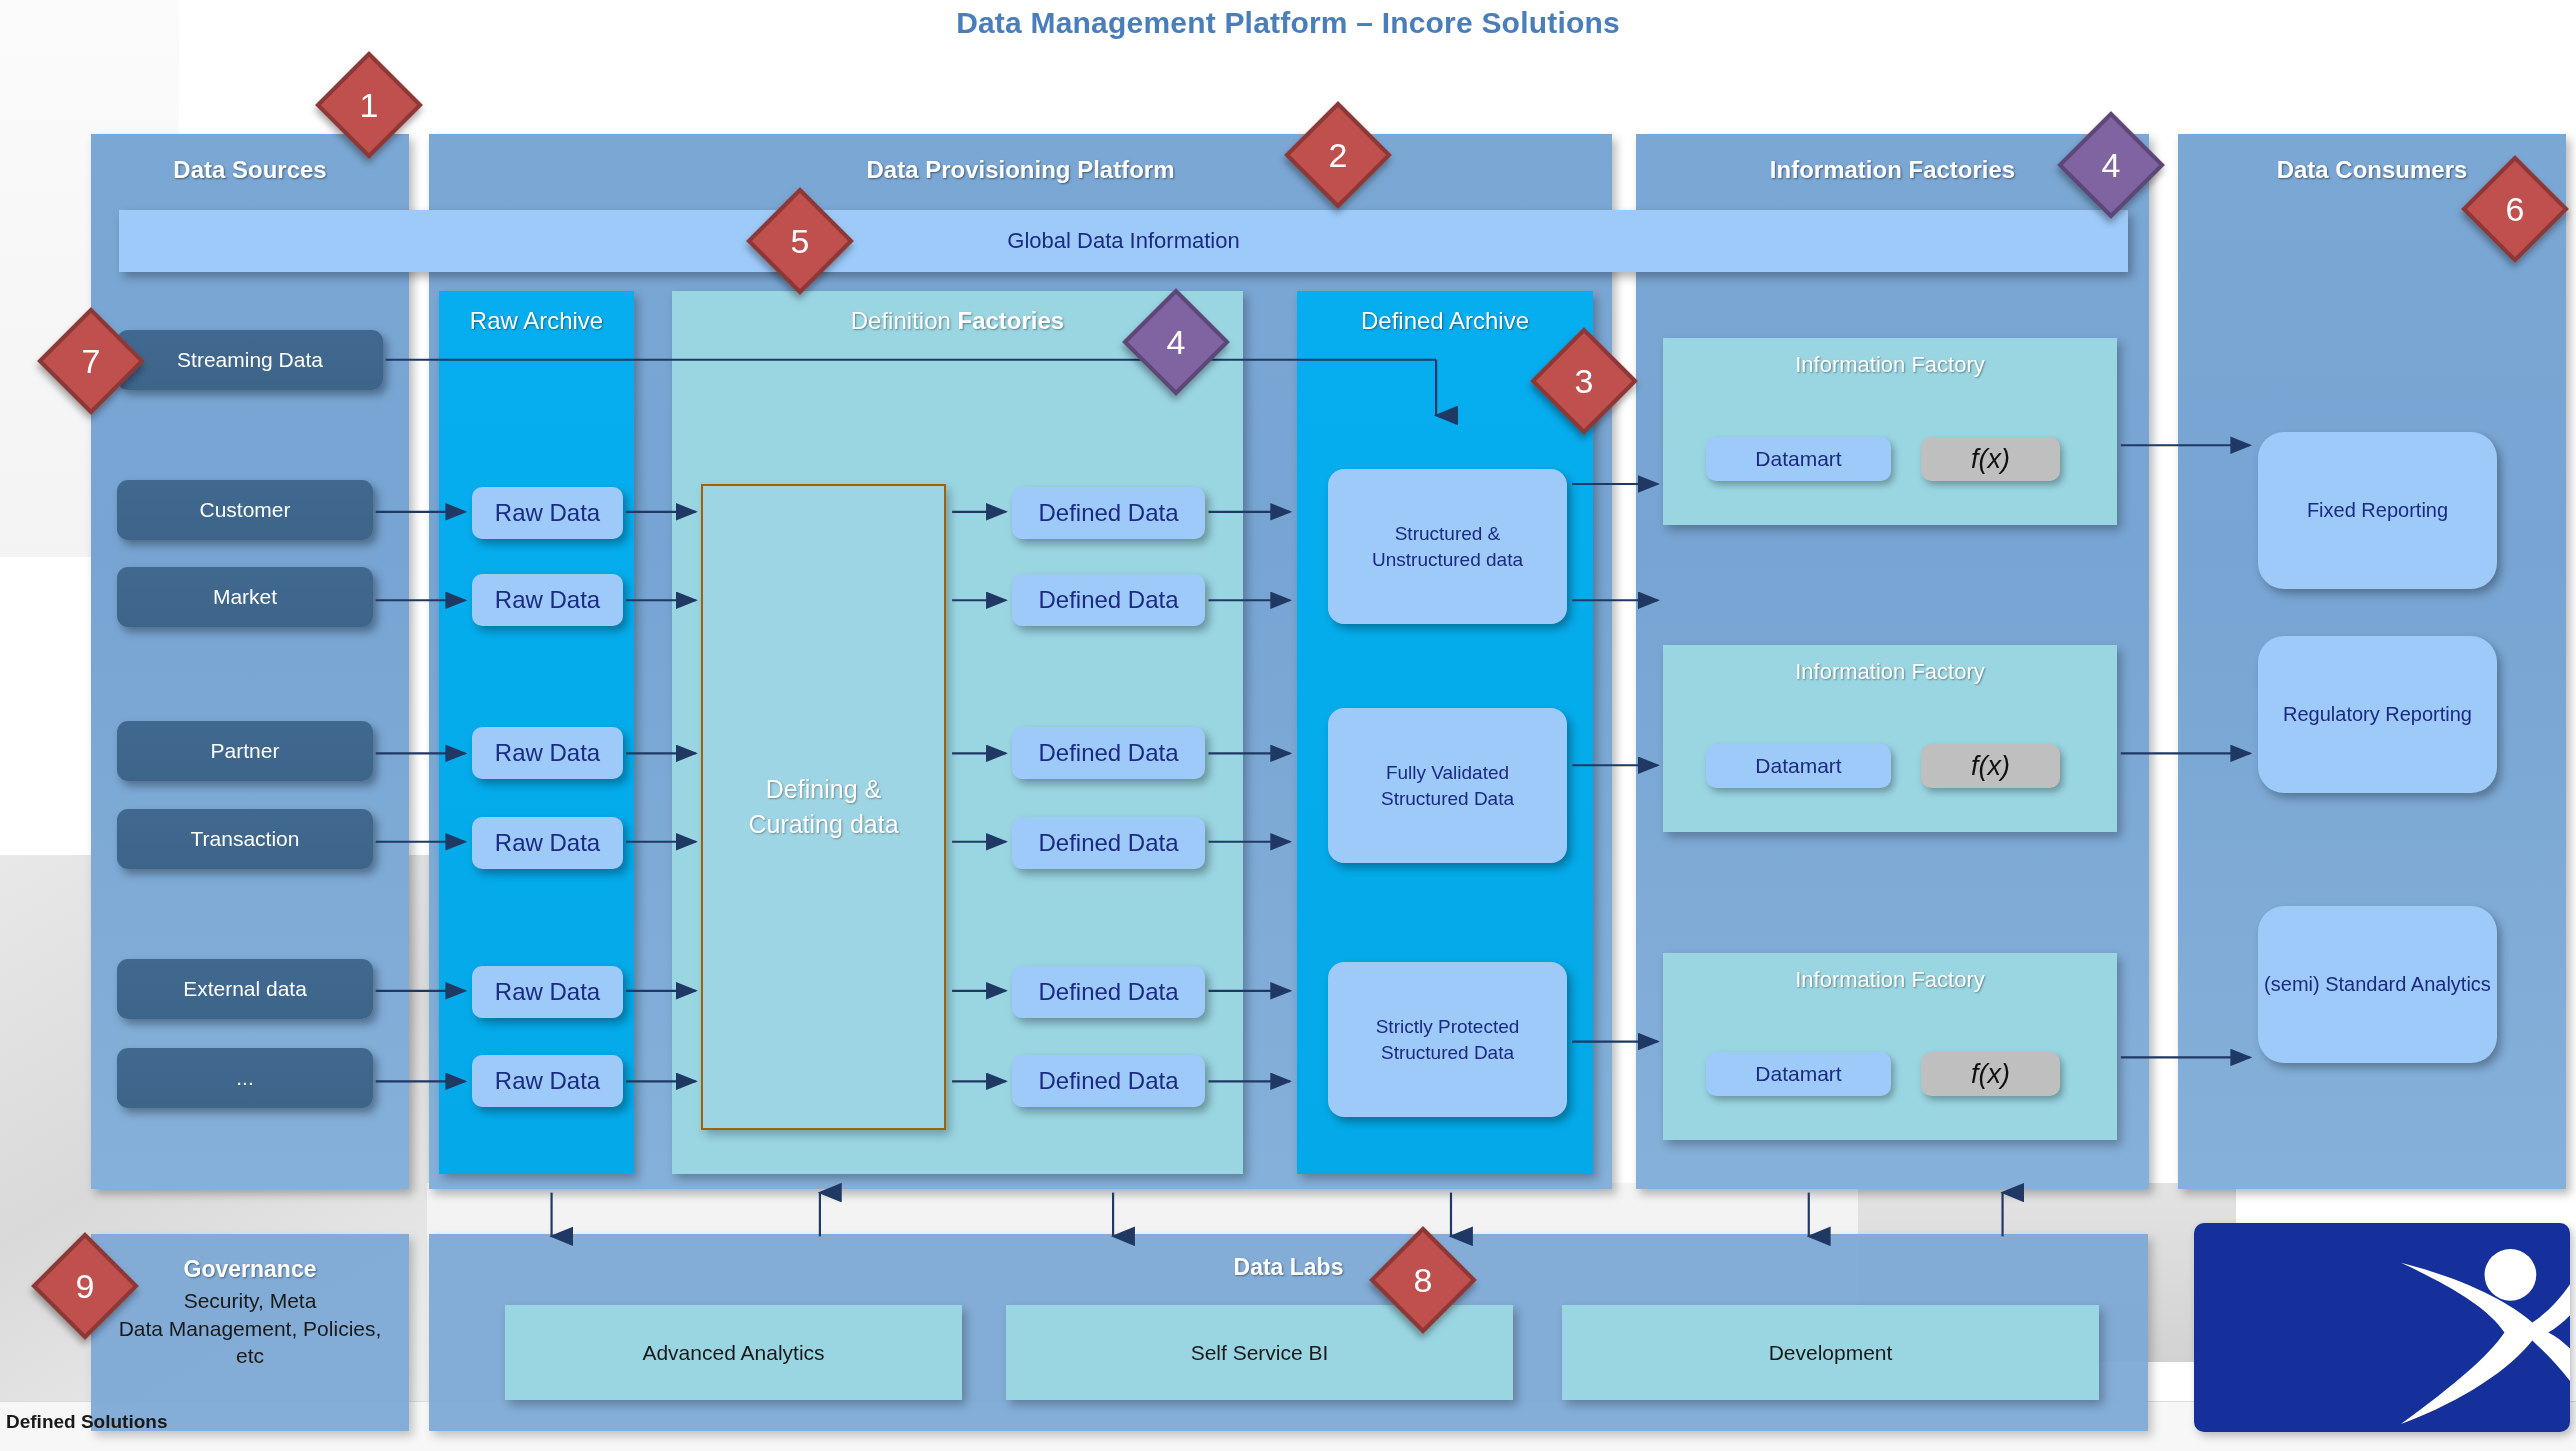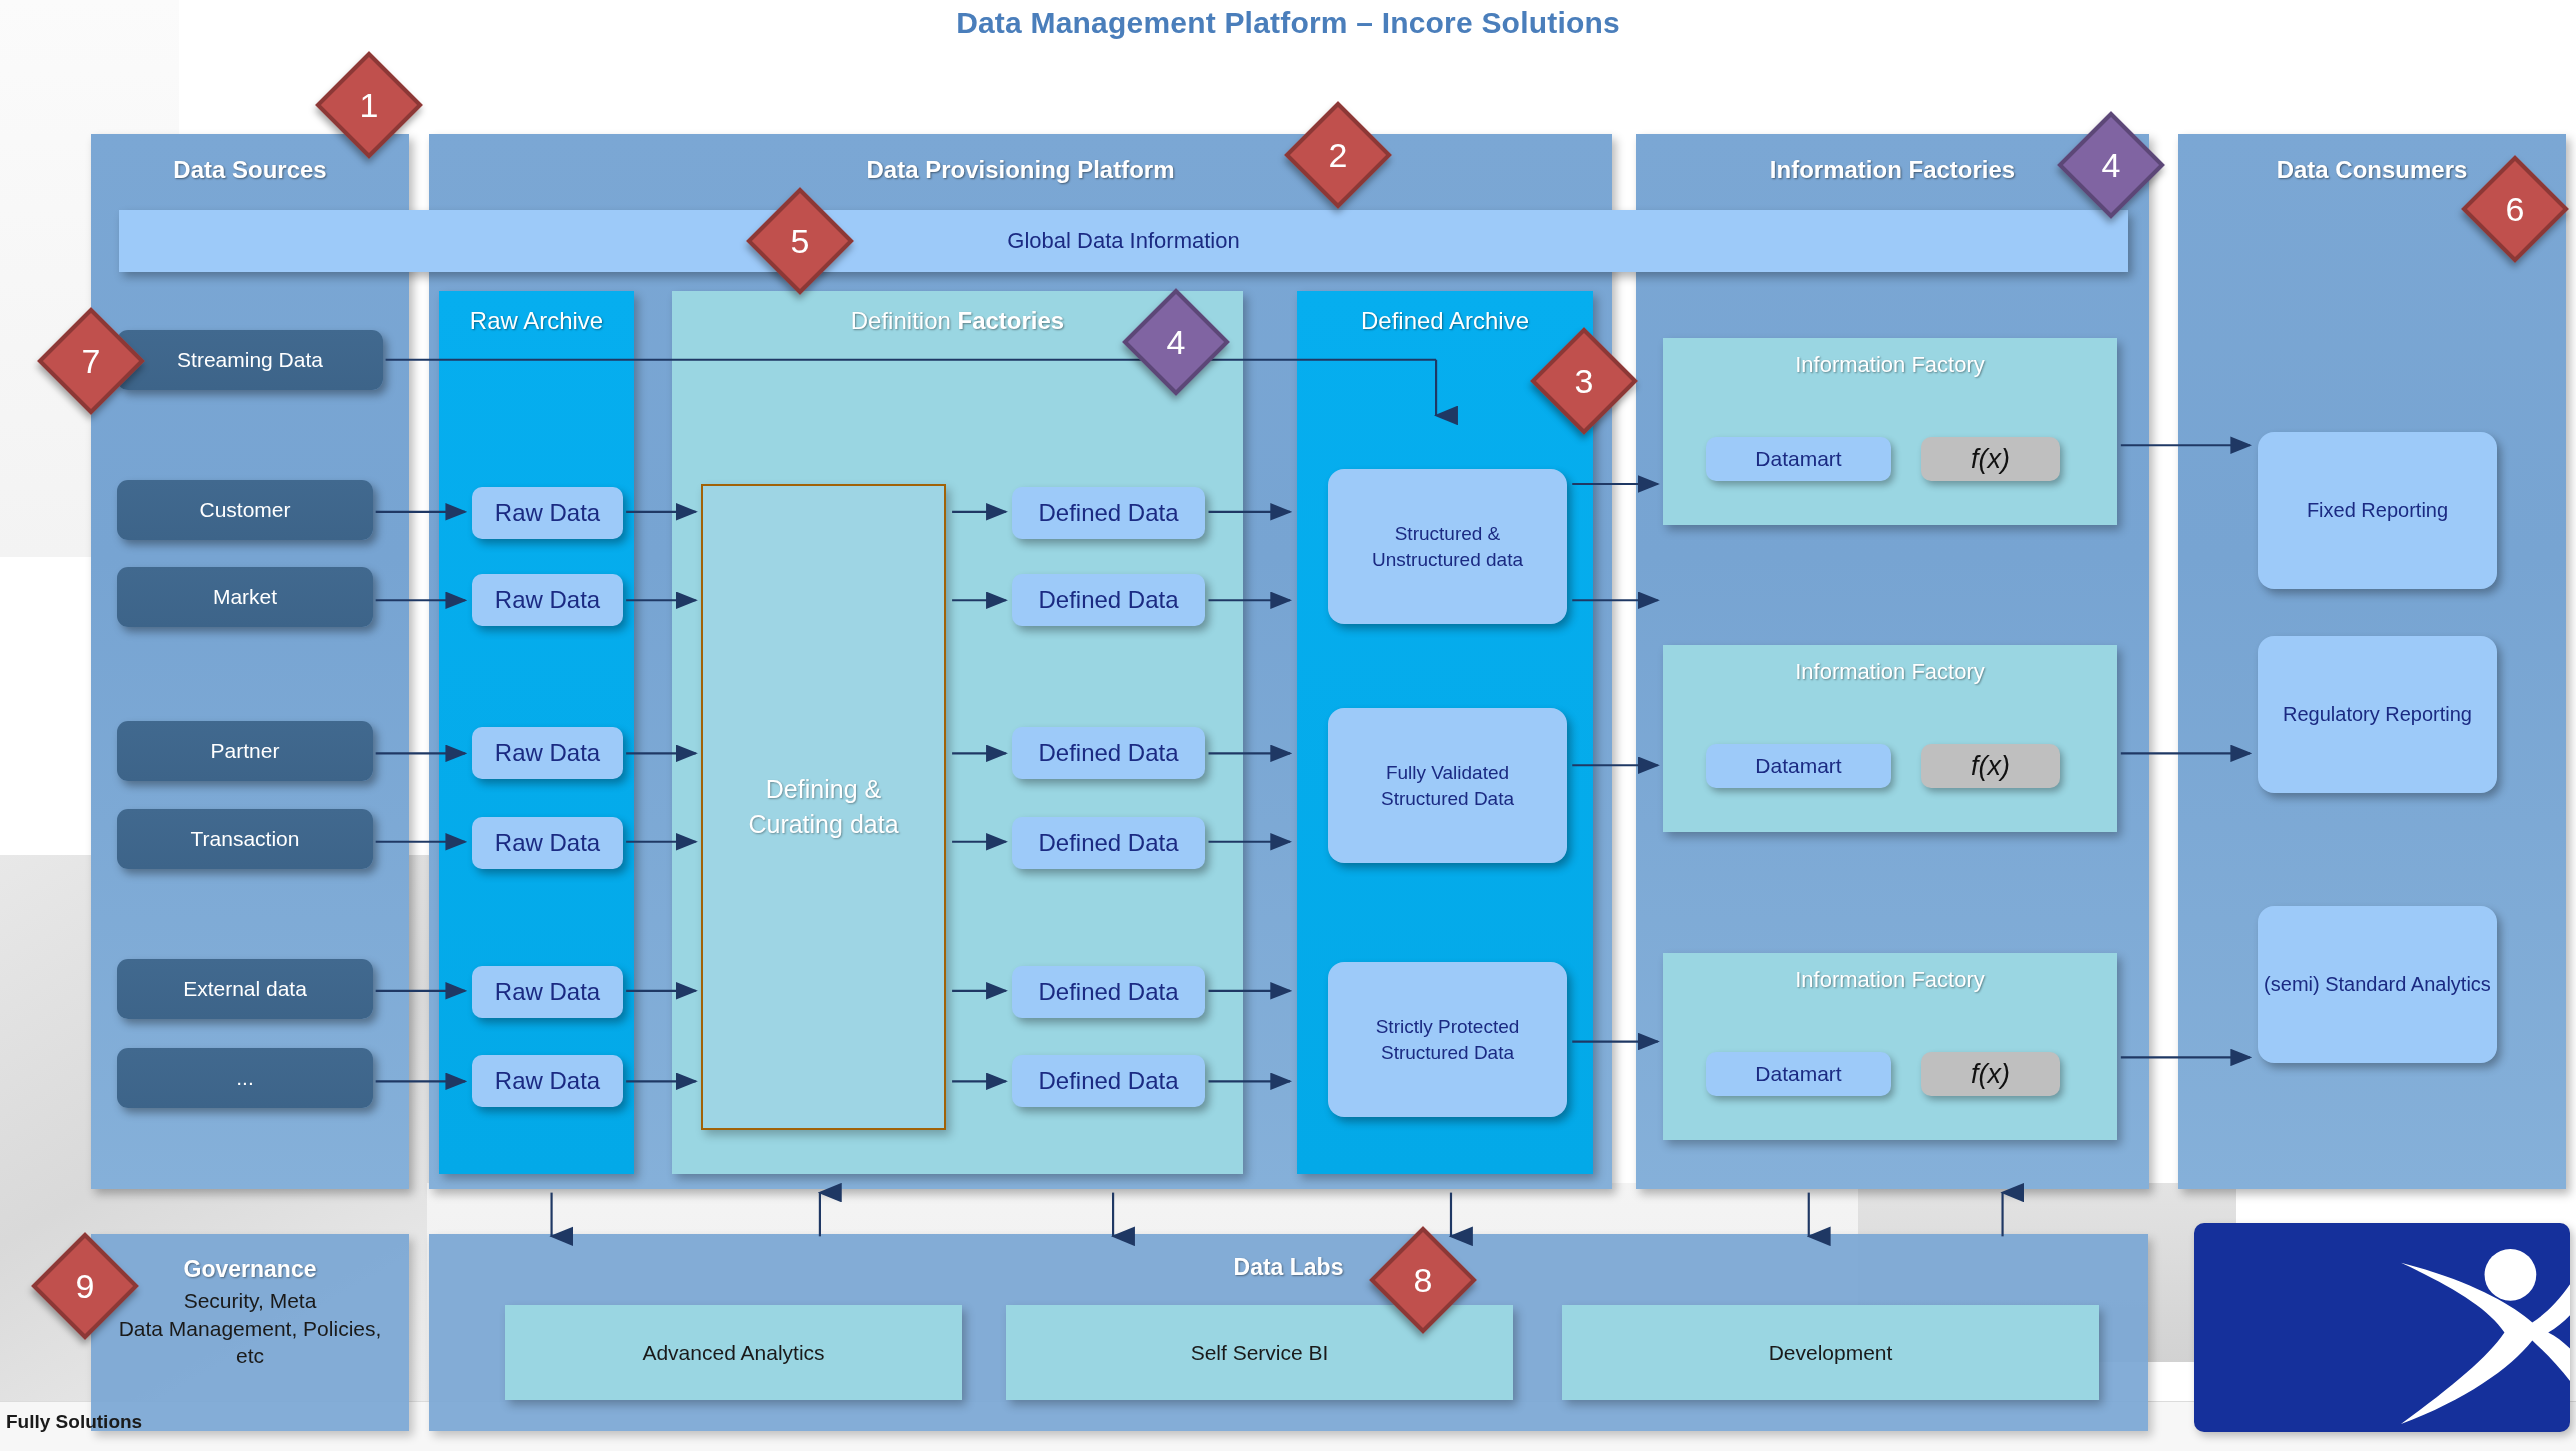--- a/index.html
+++ b/index.html
@@ -111,21 +111,21 @@
   }
   .fx {
     position:absolute; height:44px; border-radius:10px; background:#bfbfbf;
     box-shadow:3px 4px 7px rgba(0,0,0,0.30);
     display:flex; align-items:center; justify-content:center;
     color:#111111; font-size:27px; font-style:italic;
   }
 
   
   .cons {
-    position:absolute; border-radius:16px; background:#9dcaf9;
+    position:absolute; border-radius:26px; background:#9dcaf9;
     box-shadow:4px 5px 9px rgba(0,0,0,0.30);
     display:flex; align-items:center; justify-content:center; text-align:center;
     color:#1b2a82; font-size:20px;
   }
 
   
   .gov {
     position:absolute; background:rgba(123,167,212,0.93);
     box-shadow:4px 5px 9px rgba(0,0,0,0.22);
     padding-top:20px; text-align:center; color:#1a1a1a; font-size:21px; line-height:1.33;
@@ -460,14 +460,14 @@
 <div class="logo">
   <svg width="199" height="209" style="position:absolute; left:199px; top:6px;" viewBox="0 0 200 210">
     <circle cx="118" cy="46" r="26" fill="#ffffff"></circle>
     <path d="M8,34 C60,58 96,80 112,104 C96,128 60,158 8,196 C72,172 118,140 140,112
              C170,140 192,166 200,196 L200,150 C188,128 172,112 156,104
              C176,92 194,72 200,48 L200,14 C186,50 162,80 140,94
              C118,74 72,50 8,34 Z" fill="#ffffff"></path>
   </svg>
 </div>
 
-<div class="footer-txt">Fully Solutions</div>
+<div class="footer-txt">Defined Solutions</div>
 
 
 </body></html>

